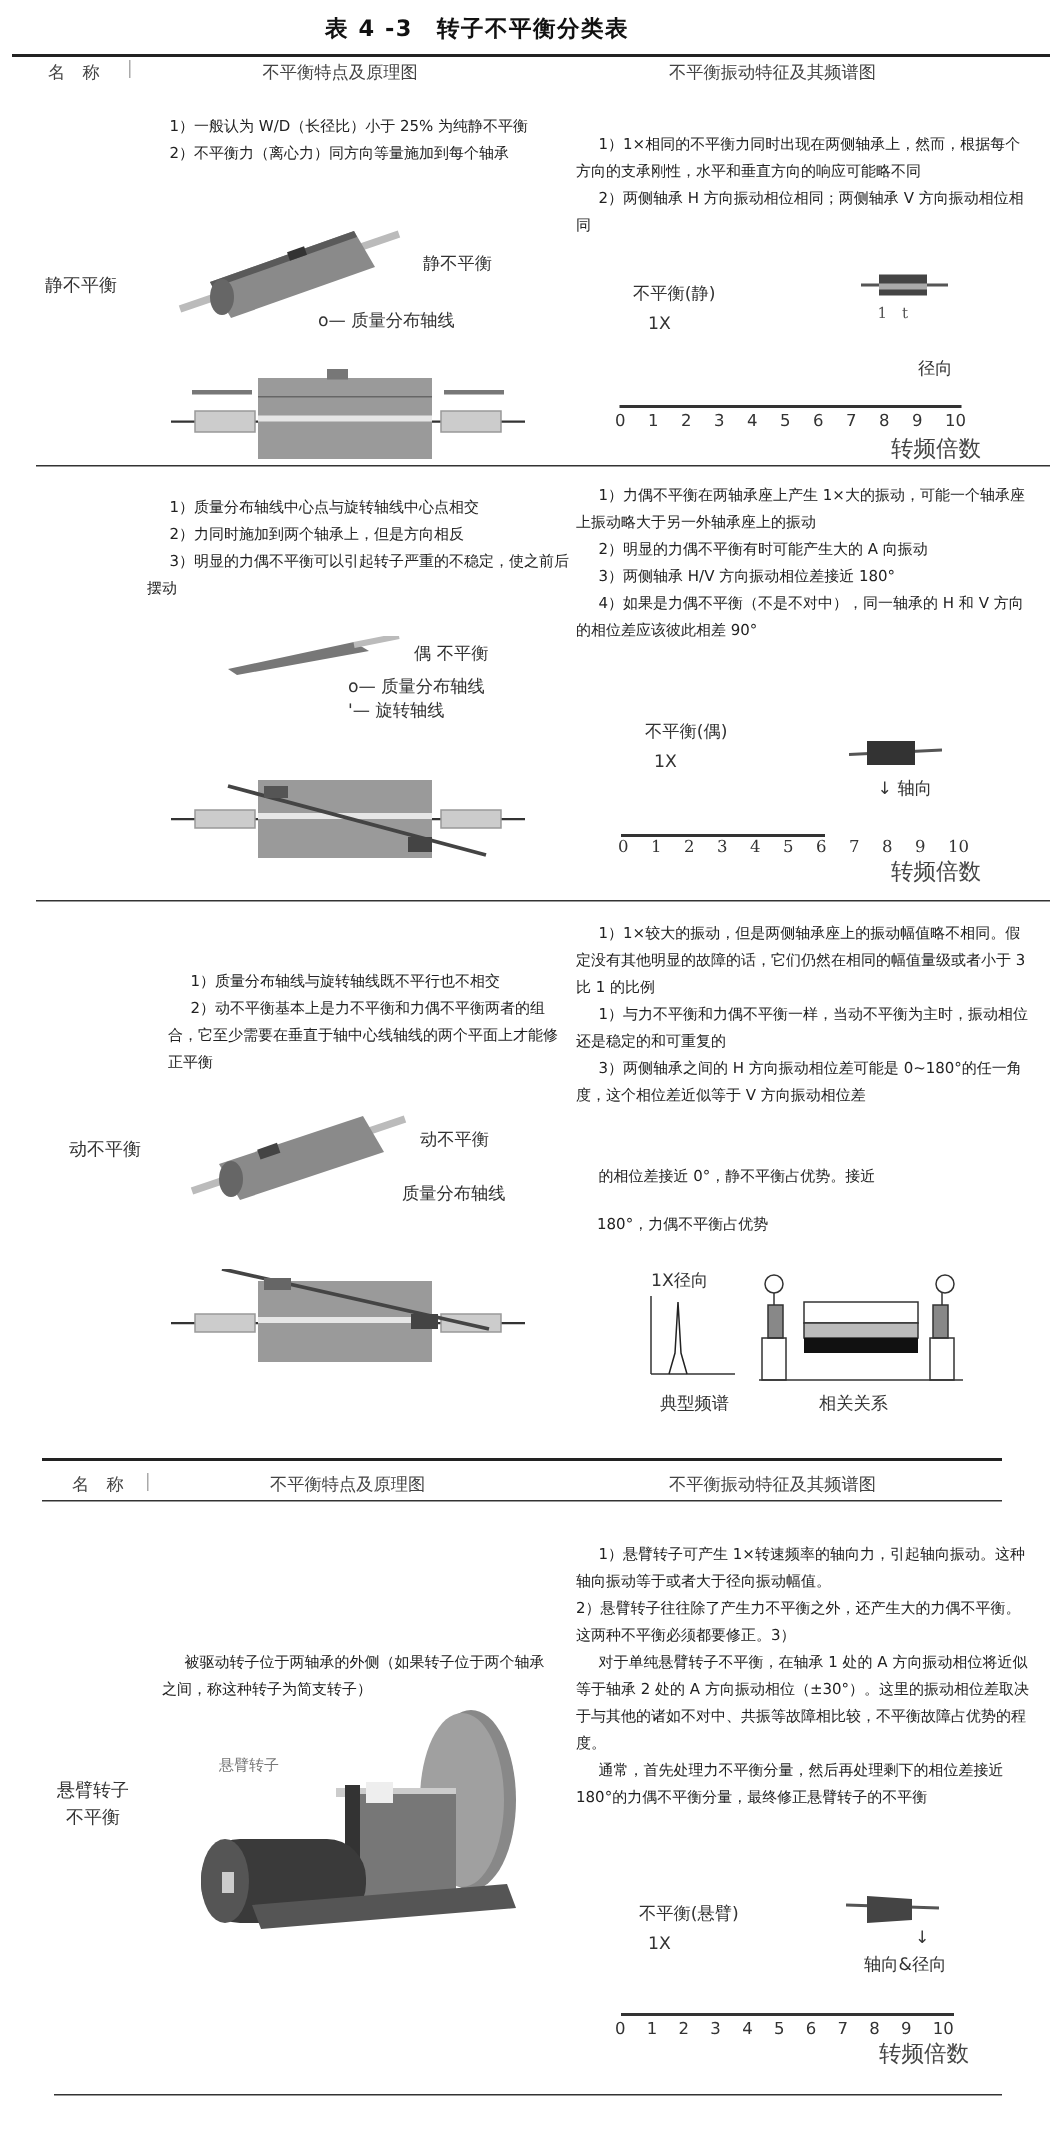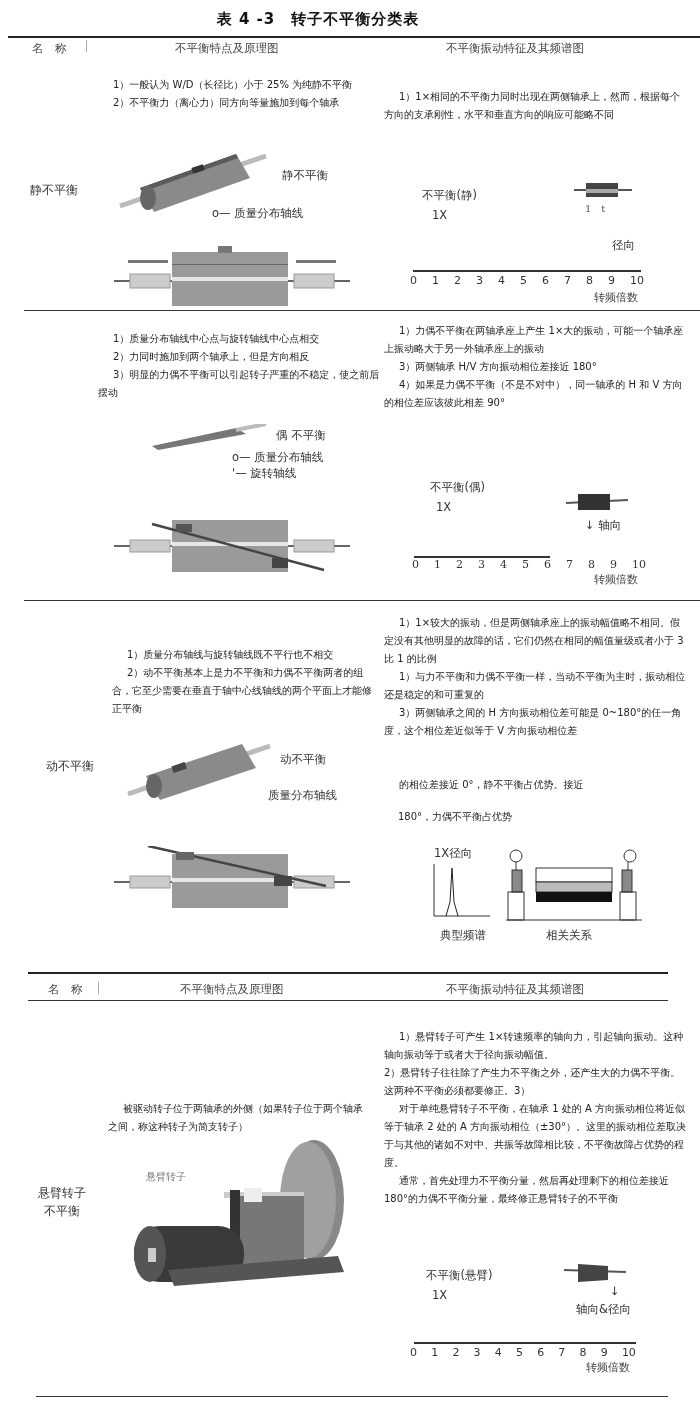--- a/index.html
+++ b/index.html
@@ -17,21 +17,21 @@
   .rowname { position: absolute; font-size: 12px; color: #333; text-align: center; }
   .para { position: absolute; font-size: 10px; line-height: 18px; color: #222; }
   .para p { margin: 0; }
   .indent { text-indent: 1.5em; }
   .lbl { position: absolute; font-size: 11.5px; color: #333; white-space: nowrap; }
   .small { font-size: 9px; color: #666; }
   
   .rotor-iso { position: absolute; }
   .axis { position: absolute; height: 1.5px; background: #333; }
   .tick-labels { position: absolute; display: flex; justify-content: space-between; font-size: 11px; color: #333; }
-  .axis-title { position: absolute; font-size: 11px; color: #444; }
+  .axis-title { position: absolute; font-size: 15px; color: #444; }
 </style>
 </head>
 <body>
 
 <div class="abs title">表 4 -3　转子不平衡分类表</div>
 
 <div class="hline thick" style="left:8px;width:692px;top:36px;"></div>
 <div class="hdr" style="left:32px;top:41px;">名　称</div>
 <div class="vsep" style="left:86px;top:40px;height:12px;"></div>
 <div class="hdr" style="left:175px;top:41px;">不平衡特点及原理图</div>
@@ -60,20 +60,21 @@
   <rect x="16" y="14" width="40" height="3" fill="#777"></rect>
   <rect x="184" y="14" width="40" height="3" fill="#777"></rect>
   <rect x="60" y="6" width="116" height="54" fill="#9a9a9a"></rect>
   <rect x="60" y="31" width="116" height="4" fill="#e6e6e6"></rect>
   <rect x="60" y="18" width="116" height="1" fill="#666"></rect>
   <rect x="106" y="0" width="14" height="7" fill="#777"></rect>
 </svg>
 
 <div class="para" style="left:384px;top:88px;width:306px;">
   <p class="indent">1）1×相同的不平衡力同时出现在两侧轴承上，然而，根据每个方向的支承刚性，水平和垂直方向的响应可能略不同</p>
+  <p class="indent">2）两侧轴承 H 方向振动相位相同；两侧轴承 V 方向振动相位相同</p>
 </div>
 <div class="lbl" style="left:422px;top:188px;">不平衡(静)</div>
 <div class="lbl" style="left:432px;top:208px;">1X</div>
 <svg class="abs" style="left:574px;top:182px;" width="58" height="16">
   <line x1="0" y1="8" x2="58" y2="8" stroke="#555" stroke-width="2"></line>
   <rect x="12" y="1" width="32" height="14" fill="#444"></rect>
   <rect x="12" y="7" width="32" height="4" fill="#aaa"></rect>
 </svg>
 <div class="lbl" style="left:585px;top:202px;font-size:10px;font-family:'DejaVu Serif',serif;color:#555;">1　t</div>
 <div class="lbl" style="left:612px;top:238px;">径向</div>
@@ -113,20 +114,21 @@
   <rect x="182" y="26" width="40" height="12" fill="#ccc" stroke="#999"></rect>
   <rect x="60" y="6" width="116" height="52" fill="#9a9a9a"></rect>
   <rect x="60" y="28" width="116" height="4" fill="#e6e6e6"></rect>
   <line x1="40" y1="10" x2="212" y2="56" stroke="#444" stroke-width="2.5"></line>
   <rect x="64" y="10" width="16" height="8" fill="#555"></rect>
   <rect x="160" y="44" width="16" height="10" fill="#444"></rect>
 </svg>
 
 <div class="para" style="left:384px;top:322px;width:306px;">
   <p class="indent">1）力偶不平衡在两轴承座上产生 1×大的振动，可能一个轴承座上振动略大于另一外轴承座上的振动</p>
+  <p class="indent">2）明显的力偶不平衡有时可能产生大的 A 向振动</p>
   <p class="indent">3）两侧轴承 H/V 方向振动相位差接近 180°</p>
   <p class="indent">4）如果是力偶不平衡（不是不对中），同一轴承的 H 和 V 方向的相位差应该彼此相差 90°</p>
 </div>
 <div class="lbl" style="left:430px;top:480px;">不平衡(偶)</div>
 <div class="lbl" style="left:436px;top:500px;">1X</div>
 <svg class="abs" style="left:566px;top:494px;" width="62" height="16">
   <line x1="0" y1="9" x2="62" y2="6" stroke="#555" stroke-width="2"></line>
   <rect x="12" y="0" width="32" height="16" fill="#333"></rect>
 </svg>
 <div class="lbl" style="left:585px;top:518px;">↓ 轴向</div>

